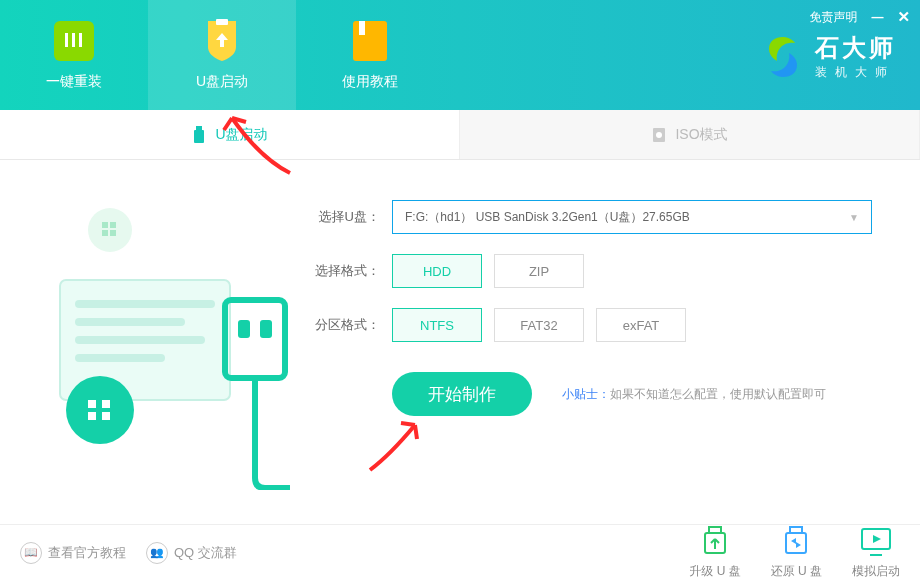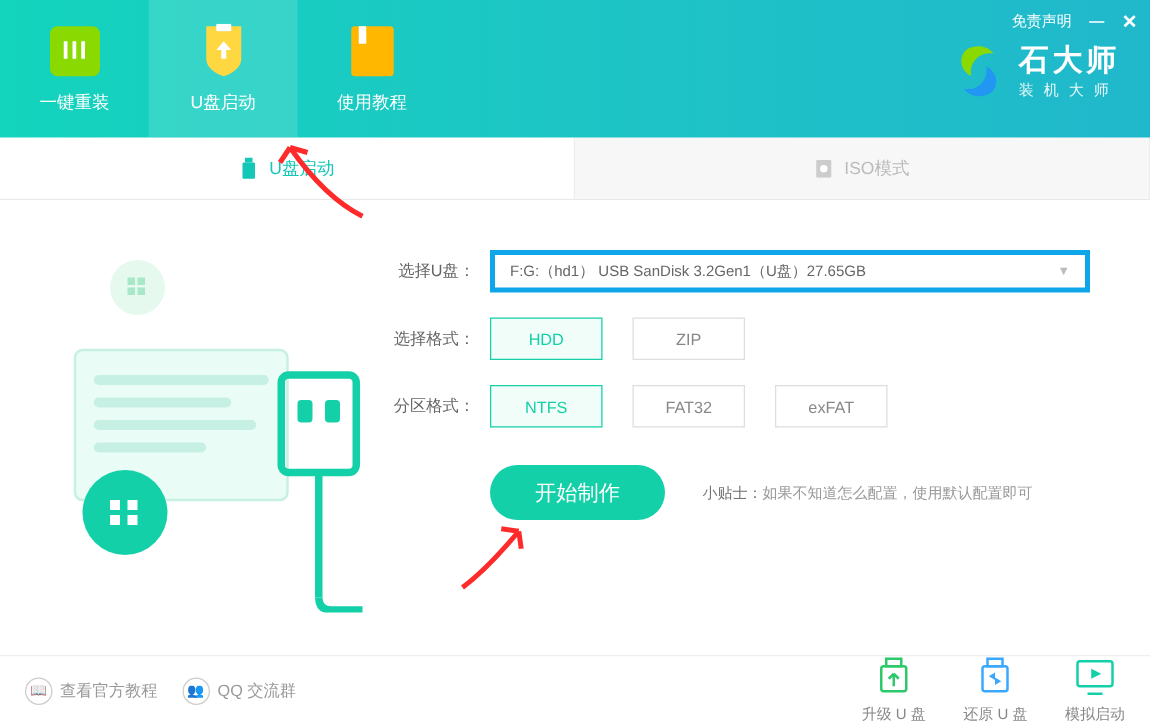--- a/index.html
+++ b/index.html
@@ -3,21 +3,21 @@
 <meta charset="utf-8">
 <style>
 * { margin: 0; padding: 0; box-sizing: border-box; font-family: "Microsoft YaHei", sans-serif; }
 body { width: 920px; height: 580px; background: #fff; overflow: hidden; position: relative; }
 
 .header { height: 110px; background: linear-gradient(90deg, #13d4bd 0%, #1dc5c5 50%, #20b8cc 100%); display: flex; position: relative; }
 .header-controls { position: absolute; top: 8px; right: 10px; display: flex; align-items: center; gap: 14px; color: #fff; font-size: 12px; }
 .header-controls .ctrl { cursor: pointer; }
 .close-x { font-size: 15px; font-weight: bold; }
 
-.nav-item { width: 119px; display: flex; flex-direction: column; align-items: center; justify-content: center; gap: 10px; color: #fff; font-size: 14px; cursor: pointer; }
+.nav-item { width: 148px; display: flex; flex-direction: column; align-items: center; justify-content: center; gap: 10px; color: #fff; font-size: 14px; cursor: pointer; }
 .nav-item.active { background: rgba(255,255,255,0.14); }
 .nav-icon { width: 44px; height: 44px; display: flex; align-items: center; justify-content: center; }
 .icon-reinstall { background: #8ad900; border-radius: 6px; width: 40px; height: 40px; position: relative; }
 .icon-reinstall::after { content: ""; position: absolute; left: 11px; top: 12px; width: 3px; height: 14px; background: #fff; box-shadow: 7px 0 0 #fff, 14px 0 0 #fff; }
 .icon-usb-boot { width: 36px; height: 44px; }
 .icon-usb-boot svg { width: 100%; height: 100%; }
 .icon-tutorial { width: 34px; height: 40px; background: #ffb700; border-radius: 3px; position: relative; }
 .icon-tutorial::before { content: ""; position: absolute; left: 6px; top: 0; width: 6px; height: 14px; background: #fff; }
 
 .brand { position: absolute; right: 24px; top: 32px; display: flex; align-items: center; gap: 10px; }
@@ -32,30 +32,30 @@
 .mode-tab:not(.active) { background: #f7f7f7; }
 .mode-icon { width: 16px; height: 18px; }
 
 .body-area { position: relative; height: 370px; }
 
 .illustration { position: absolute; left: 30px; top: 30px; width: 260px; height: 300px; }
 
 .form-area { position: absolute; left: 310px; top: 40px; right: 30px; }
 .form-row { display: flex; align-items: center; margin-bottom: 20px; }
 .form-label { width: 70px; font-size: 13px; color: #666; text-align: right; margin-right: 12px; }
-.select-box { flex: 1; max-width: 480px; height: 34px; border: 4px solid #0ea5e9; display: flex; align-items: center; padding: 0 12px; font-size: 12px; color: #666; position: relative; font-family: monospace; }
+.select-box { flex: 1; max-width: 480px; height: 34px; border: 1px solid #0ea5e9; display: flex; align-items: center; padding: 0 12px; font-size: 12px; color: #666; position: relative; font-family: monospace; }
 .select-arrow { position: absolute; right: 12px; color: #bbb; font-size: 10px; }
-.opt-group { display: flex; gap: 24px; }
+.opt-group { display: flex; gap: 12px; }
 .opt-btn { min-width: 90px; height: 34px; border: 1px solid #ddd; display: flex; align-items: center; justify-content: center; font-size: 13px; color: #888; cursor: pointer; background: #fff; }
 .opt-btn.selected { border-color: #14d0a8; color: #14d0a8; background: #f0fdf9; }
 
 .start-row { display: flex; align-items: center; margin-top: 30px; padding-left: 82px; gap: 30px; }
 .start-btn { width: 140px; height: 44px; background: #14d0a8; color: #fff; border-radius: 22px; display: flex; align-items: center; justify-content: center; font-size: 17px; cursor: pointer; }
 .tip { font-size: 12px; color: #999; }
-.tip-label { color: #737373; }
+.tip-label { color: #3b82f6; }
 
 .arrow-red { position: absolute; pointer-events: none; }
 .arrow1 { left: 220px; top: 108px; width: 80px; height: 70px; }
 .arrow2 { left: 360px; top: 415px; width: 70px; height: 60px; }
 
 .bottom-bar { position: absolute; bottom: 0; left: 0; right: 0; height: 56px; border-top: 1px solid #eee; display: flex; align-items: center; padding: 0 20px; }
 .bottom-left { display: flex; gap: 20px; }
 .bottom-link { display: flex; align-items: center; gap: 6px; color: #999; font-size: 13px; cursor: pointer; }
 .bottom-link-icon { width: 22px; height: 22px; border: 1.5px solid #ccc; border-radius: 50%; display: flex; align-items: center; justify-content: center; font-size: 11px; color: #ccc; }
 .bottom-right { margin-left: auto; display: flex; gap: 30px; }

